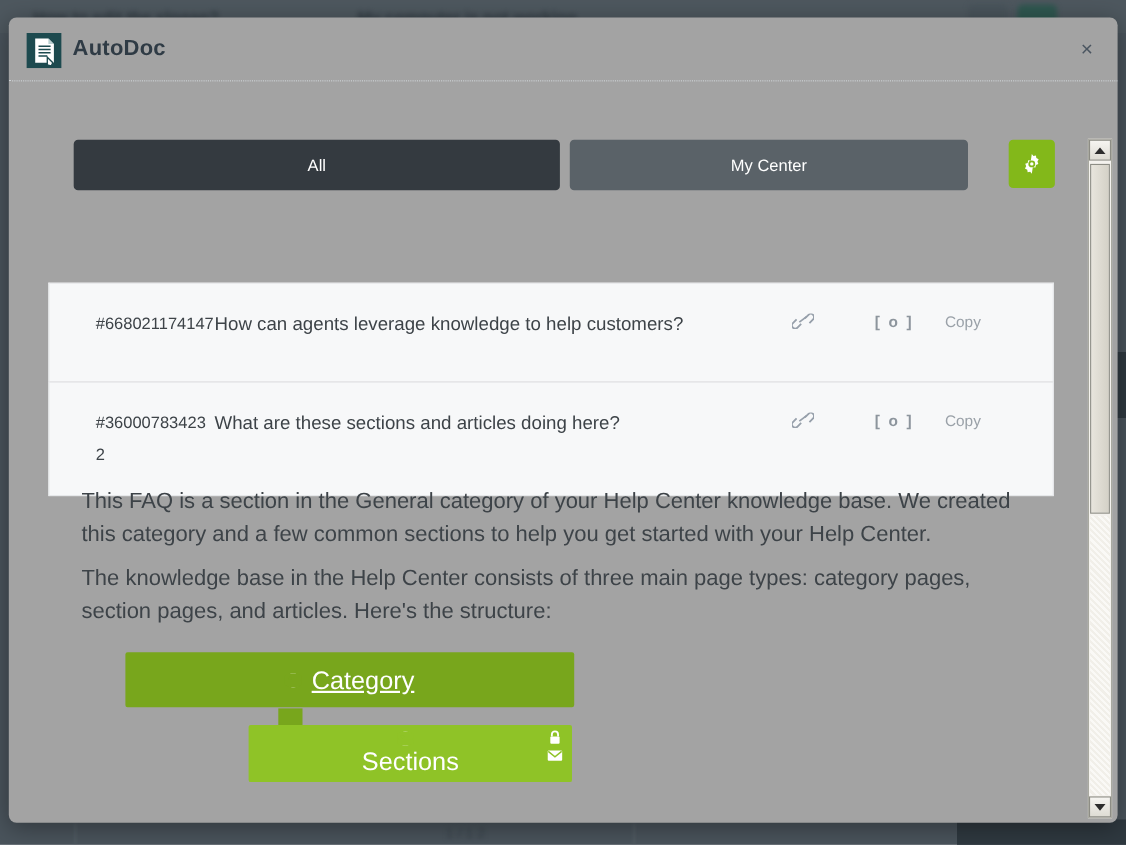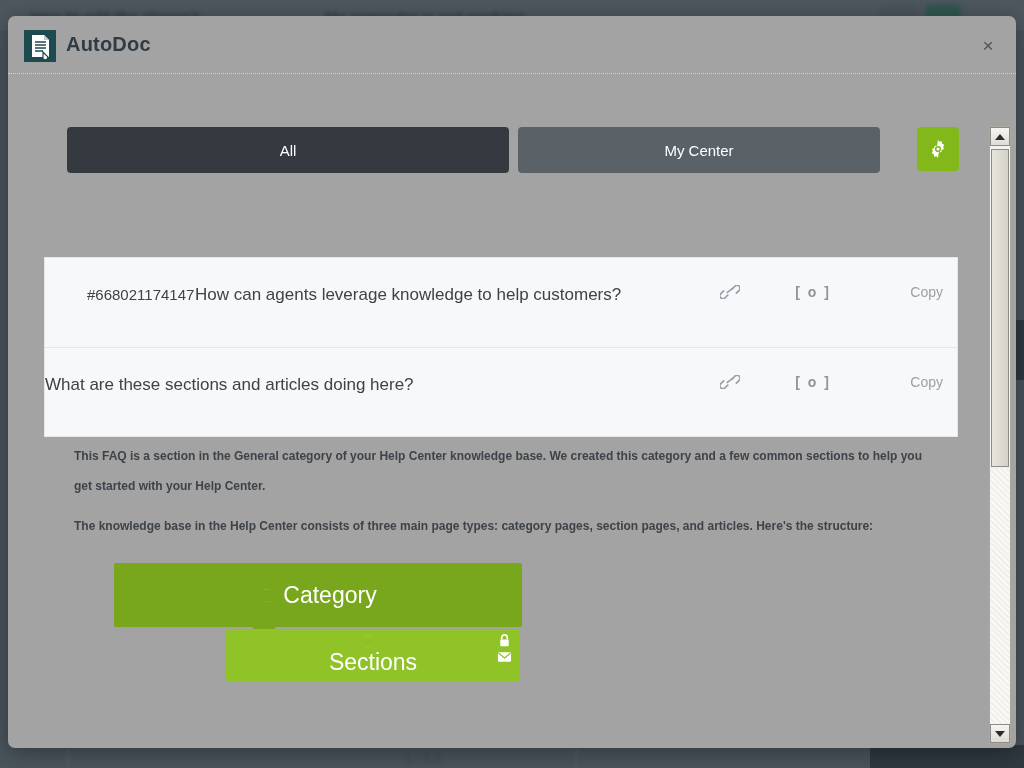--- a/index.html
+++ b/index.html
@@ -203,47 +203,46 @@
     gap: 0;
     padding-top: 4px;
   }
   .act-link  { width: 74px; display: flex; justify-content: center; }
   .act-embed {
     width: 92px; text-align: center;
     font-size: 14px; font-weight: bold; color: #8d959d;
     letter-spacing: 2px; cursor: pointer;
   }
   .act-copy  {
-    width: 84px; text-align: right;
+    width: 84px; text-align: left;
     font-size: 14px; color: #9aa1a8; cursor: pointer;
   }
 
   
   #article { position: absolute; left: 36px; top: 367px; width: 914px; }
   #article p {
     margin: 0 0 10px 0;
     padding: 0 30px 0 30px;
-    font-size: 12px;
+    font-size: 20px;
     line-height: 30px;
     color: #3d4348;
-    font-weight: bold;
   }
 
   
   #diagram { position: relative; margin: 22px 0 0 32px; height: 130px; }
   .dbox {
     position: absolute;
     display: flex;
     align-items: center;
     justify-content: center;
     color: #fff;
     font-size: 23px;
     border-radius: 2px;
   }
-  #dbox-category { left: 38px;  top: 0;  width: 408px; height: 64px; background: #78a61c; }
+  #dbox-category { left: 38px;  top: 0;  width: 408px; height: 50px; background: #78a61c; text-decoration: underline; }
   #dbox-sections { left: 150px; top: 66px; width: 294px; height: 52px; background: #8fc327; flex-direction: column; }
   #arrow-stem {
     position: absolute;
     left: 177px; top: 51px;
     width: 22px; height: 22px;
     background: #78a61c;
   }
   #arrow-head {
     position: absolute;
     left: 159px; top: 68px;
@@ -369,20 +368,21 @@
                   <line x1="8" y1="9" x2="16" y2="3"></line>
                 </g>
               </svg>
             </div>
             <div class="act-embed">[ o ]</div>
             <div class="act-copy">Copy</div>
           </div>
         </div>
 
         <div class="result-row">
+          <div class="res-id">#360007834232</div>
           <div class="res-title">What are these sections and articles doing here?</div>
           <div class="res-actions">
             <div class="act-link">
               <svg width="20" height="14" viewBox="0 0 24 16">
                 <g fill="none" stroke="#97a0ab" stroke-width="2">
                   <path d="M10 11 L6 15 A3.5 3.5 0 0 1 1 10 L5 6"></path>
                   <path d="M14 5 L18 1 A3.5 3.5 0 0 1 23 6 L19 10"></path>
                   <line x1="8" y1="9" x2="16" y2="3"></line>
                 </g>
               </svg>

